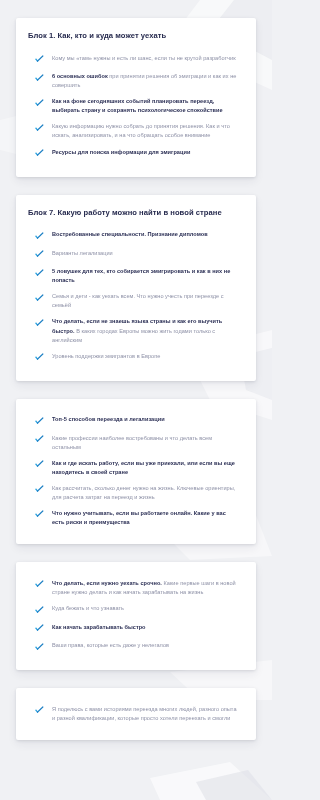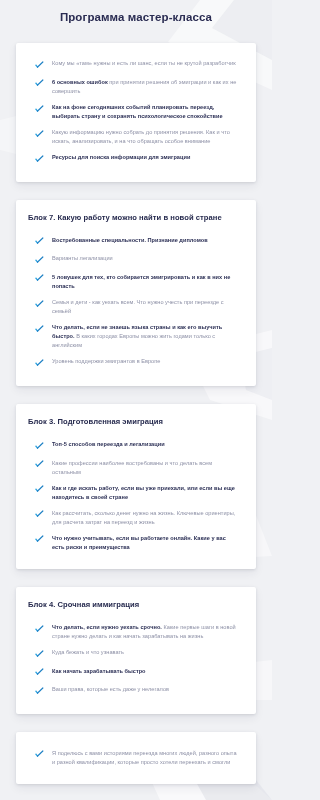--- a/index.html
+++ b/index.html
@@ -115,25 +115,25 @@
     <polygon points="150,520 250,500 272,556 190,560" fill="#ffffff" opacity="0.45"></polygon>
     <polygon points="170,672 272,660 272,700 200,700" fill="#ffffff" opacity="0.45"></polygon>
     <polygon points="150,778 230,762 272,800 160,800" fill="#ffffff" opacity="0.6"></polygon>
     <polygon points="196,782 248,770 272,800 206,800" fill="#dfe1e8" opacity="0.6"></polygon>
     <polygon points="0,120 40,110 40,160 0,150" fill="#ffffff" opacity="0.35"></polygon>
   </svg>
 </div>
 
 <div class="page">
 
-  <h1 class="page-title">Программа мастер-класса</h1>
 
   <div id="sections-root">
   <div class="section first">
     <div class="card">
+      <div class="block-title">Блок 1. Как, кто и куда может уехать</div>
       <ul class="items">
   <li class="item">
     <span class="check-icon">
       <svg viewBox="0 0 24 24" xmlns="http://www.w3.org/2000/svg">
         <path d="M2.5 11.2 L7.6 17.4 L9.4 15.2 L4.4 9.2 Z" fill="#2aa3e0"></path>
         <path d="M7.6 17.4 L21.2 4.4 L19.0 2.6 L6.0 15.3 Z" fill="#1b7fc4"></path>
       </svg>
     </span>
     <span class="item-text">Кому мы «там» нужны и есть ли шанс, если ты не крутой разработчик</span>
   </li>
@@ -243,21 +243,20 @@
       </svg>
     </span>
     <span class="item-text">Уровень поддержки эмигрантов в Европе</span>
   </li>
 </ul>
     </div>
   </div>
 
   <div class="section">
     <div class="card">
-      <div class="block-title">Блок 3. Подготовленная эмиграция</div>
       <ul class="items">
   <li class="item">
     <span class="check-icon">
       <svg viewBox="0 0 24 24" xmlns="http://www.w3.org/2000/svg">
         <path d="M2.5 11.2 L7.6 17.4 L9.4 15.2 L4.4 9.2 Z" fill="#2aa3e0"></path>
         <path d="M7.6 17.4 L21.2 4.4 L19.0 2.6 L6.0 15.3 Z" fill="#1b7fc4"></path>
       </svg>
     </span>
     <span class="item-text bold">Топ-5 способов переезда и легализации</span>
   </li>
@@ -300,21 +299,20 @@
       </svg>
     </span>
     <span class="item-text bold">Что нужно учитывать, если вы работаете онлайн. Какие у вас есть риски и преимущества</span>
   </li>
 </ul>
     </div>
   </div>
 
   <div class="section">
     <div class="card">
-      <div class="block-title">Блок 4. Срочная иммиграция</div>
       <ul class="items">
   <li class="item">
     <span class="check-icon">
       <svg viewBox="0 0 24 24" xmlns="http://www.w3.org/2000/svg">
         <path d="M2.5 11.2 L7.6 17.4 L9.4 15.2 L4.4 9.2 Z" fill="#2aa3e0"></path>
         <path d="M7.6 17.4 L21.2 4.4 L19.0 2.6 L6.0 15.3 Z" fill="#1b7fc4"></path>
       </svg>
     </span>
     <span class="item-text"><span class="lead">Что делать, если нужно уехать срочно.</span><span class="rest"> Какие первые шаги в новой стране нужно делать и как начать зарабатывать на жизнь</span></span>
   </li>

